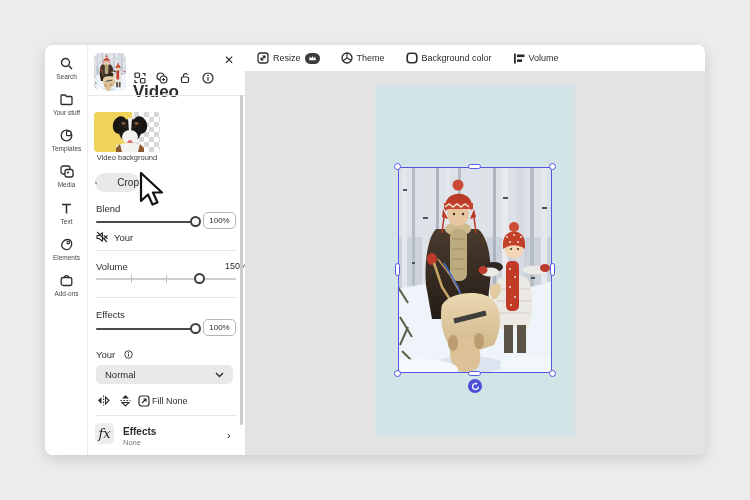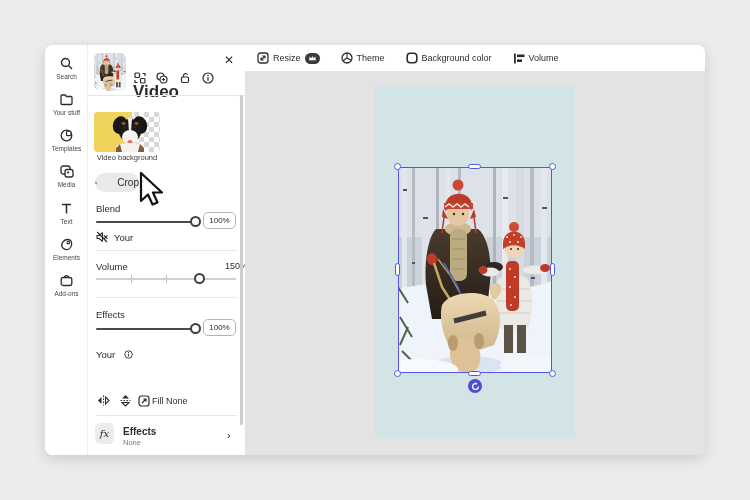--- a/index.html
+++ b/index.html
@@ -51,21 +51,21 @@
   .mute-row { position:absolute; left:8px; top:186px; display:flex; align-items:center; gap:6px; font-size:9.5px; }
 
   .dropdown { position:absolute; left:8px; top:320px; width:137px; height:19px; background:#e9e9e9;
     border-radius:5px; display:flex; align-items:center; font-size:9.5px; padding:0 9px; justify-content:space-between; }
 
   .t-icon { position:absolute; top:348px; width:14px; height:14px; display:flex; align-items:center; justify-content:center; }
   .fill-video-label { position:absolute; left:64px; top:351px; font-size:9px; }
 
   .fx-box { position:absolute; left:7px; top:378px; width:19px; height:21px; background:#ececec; border-radius:5px;
     display:flex; align-items:center; justify-content:center;
-    font-family:"DejaVu Serif", serif; font-style:italic; font-size:10px; color:#222; }
+    font-family:"DejaVu Serif", serif; font-style:italic; font-size:13px; color:#222; }
   .effects-label { position:absolute; left:35px; top:381px; font-size:10px; font-weight:bold; }
   .effects-sub { position:absolute; left:35px; top:393px; font-size:7.5px; color:#7a7a7a; }
   .chev-right { position:absolute; left:139px; top:384px; font-size:11px; color:#2c2c2c; }
 
   .scrollbar { position:absolute; left:152px; top:50px; width:2.5px; height:330px; background:#cccccc; border-radius:2px; }
 
   
   .main { position:absolute; left:200px; top:0; width:460px; height:410px; border-radius:0 8px 8px 0; overflow:hidden; }
   .toolbar { position:absolute; left:0; top:0; width:460px; height:26px; background:#fff;
     display:flex; align-items:center; padding-left:12px; gap:21px; }
@@ -369,20 +369,26 @@
     <div class="val-box" style="left:115px;top:274px">
         <span>100%</span>
       </div>
 
     <span class="p-label" style="left:8px;top:304px">Your</span>
     <svg width="9" height="9" viewBox="0 0 12 12" style="position:absolute;left:36px;top:305px">
         <circle cx="6" cy="6" r="5" fill="none" stroke="#2c2c2c" stroke-width="1.2"></circle>
         <line x1="6" y1="5" x2="6" y2="8.7" stroke="#2c2c2c" stroke-width="1.2"></line>
         <circle cx="6" cy="3.3" r=".8" fill="#2c2c2c"></circle>
       </svg>
+    <div class="dropdown">
+      <span>Normal</span>
+      <svg width="9" height="6" viewBox="0 0 9 6">
+          <polyline points="1,1 4.5,4.5 8,1" fill="none" stroke="#2c2c2c" stroke-width="1.4"></polyline>
+        </svg>
+    </div>
 
     <div class="t-icon" style="left:8px">
       <svg width="13" height="11" viewBox="0 0 13 11">
           <path d="M4.5,2 L1,5.5 L4.5,9 Z" fill="#2c2c2c"></path>
           <path d="M8.5,2 L12,5.5 L8.5,9 Z" fill="none" stroke="#2c2c2c" stroke-width="1.1"></path>
           <line x1="6.5" y1="0.5" x2="6.5" y2="10.5" stroke="#2c2c2c" stroke-width="1" stroke-dasharray="1.6 1.4"></line>
         </svg>
     </div>
     <div class="t-icon" style="left:30px">
       <svg width="11" height="13" viewBox="0 0 11 13">

